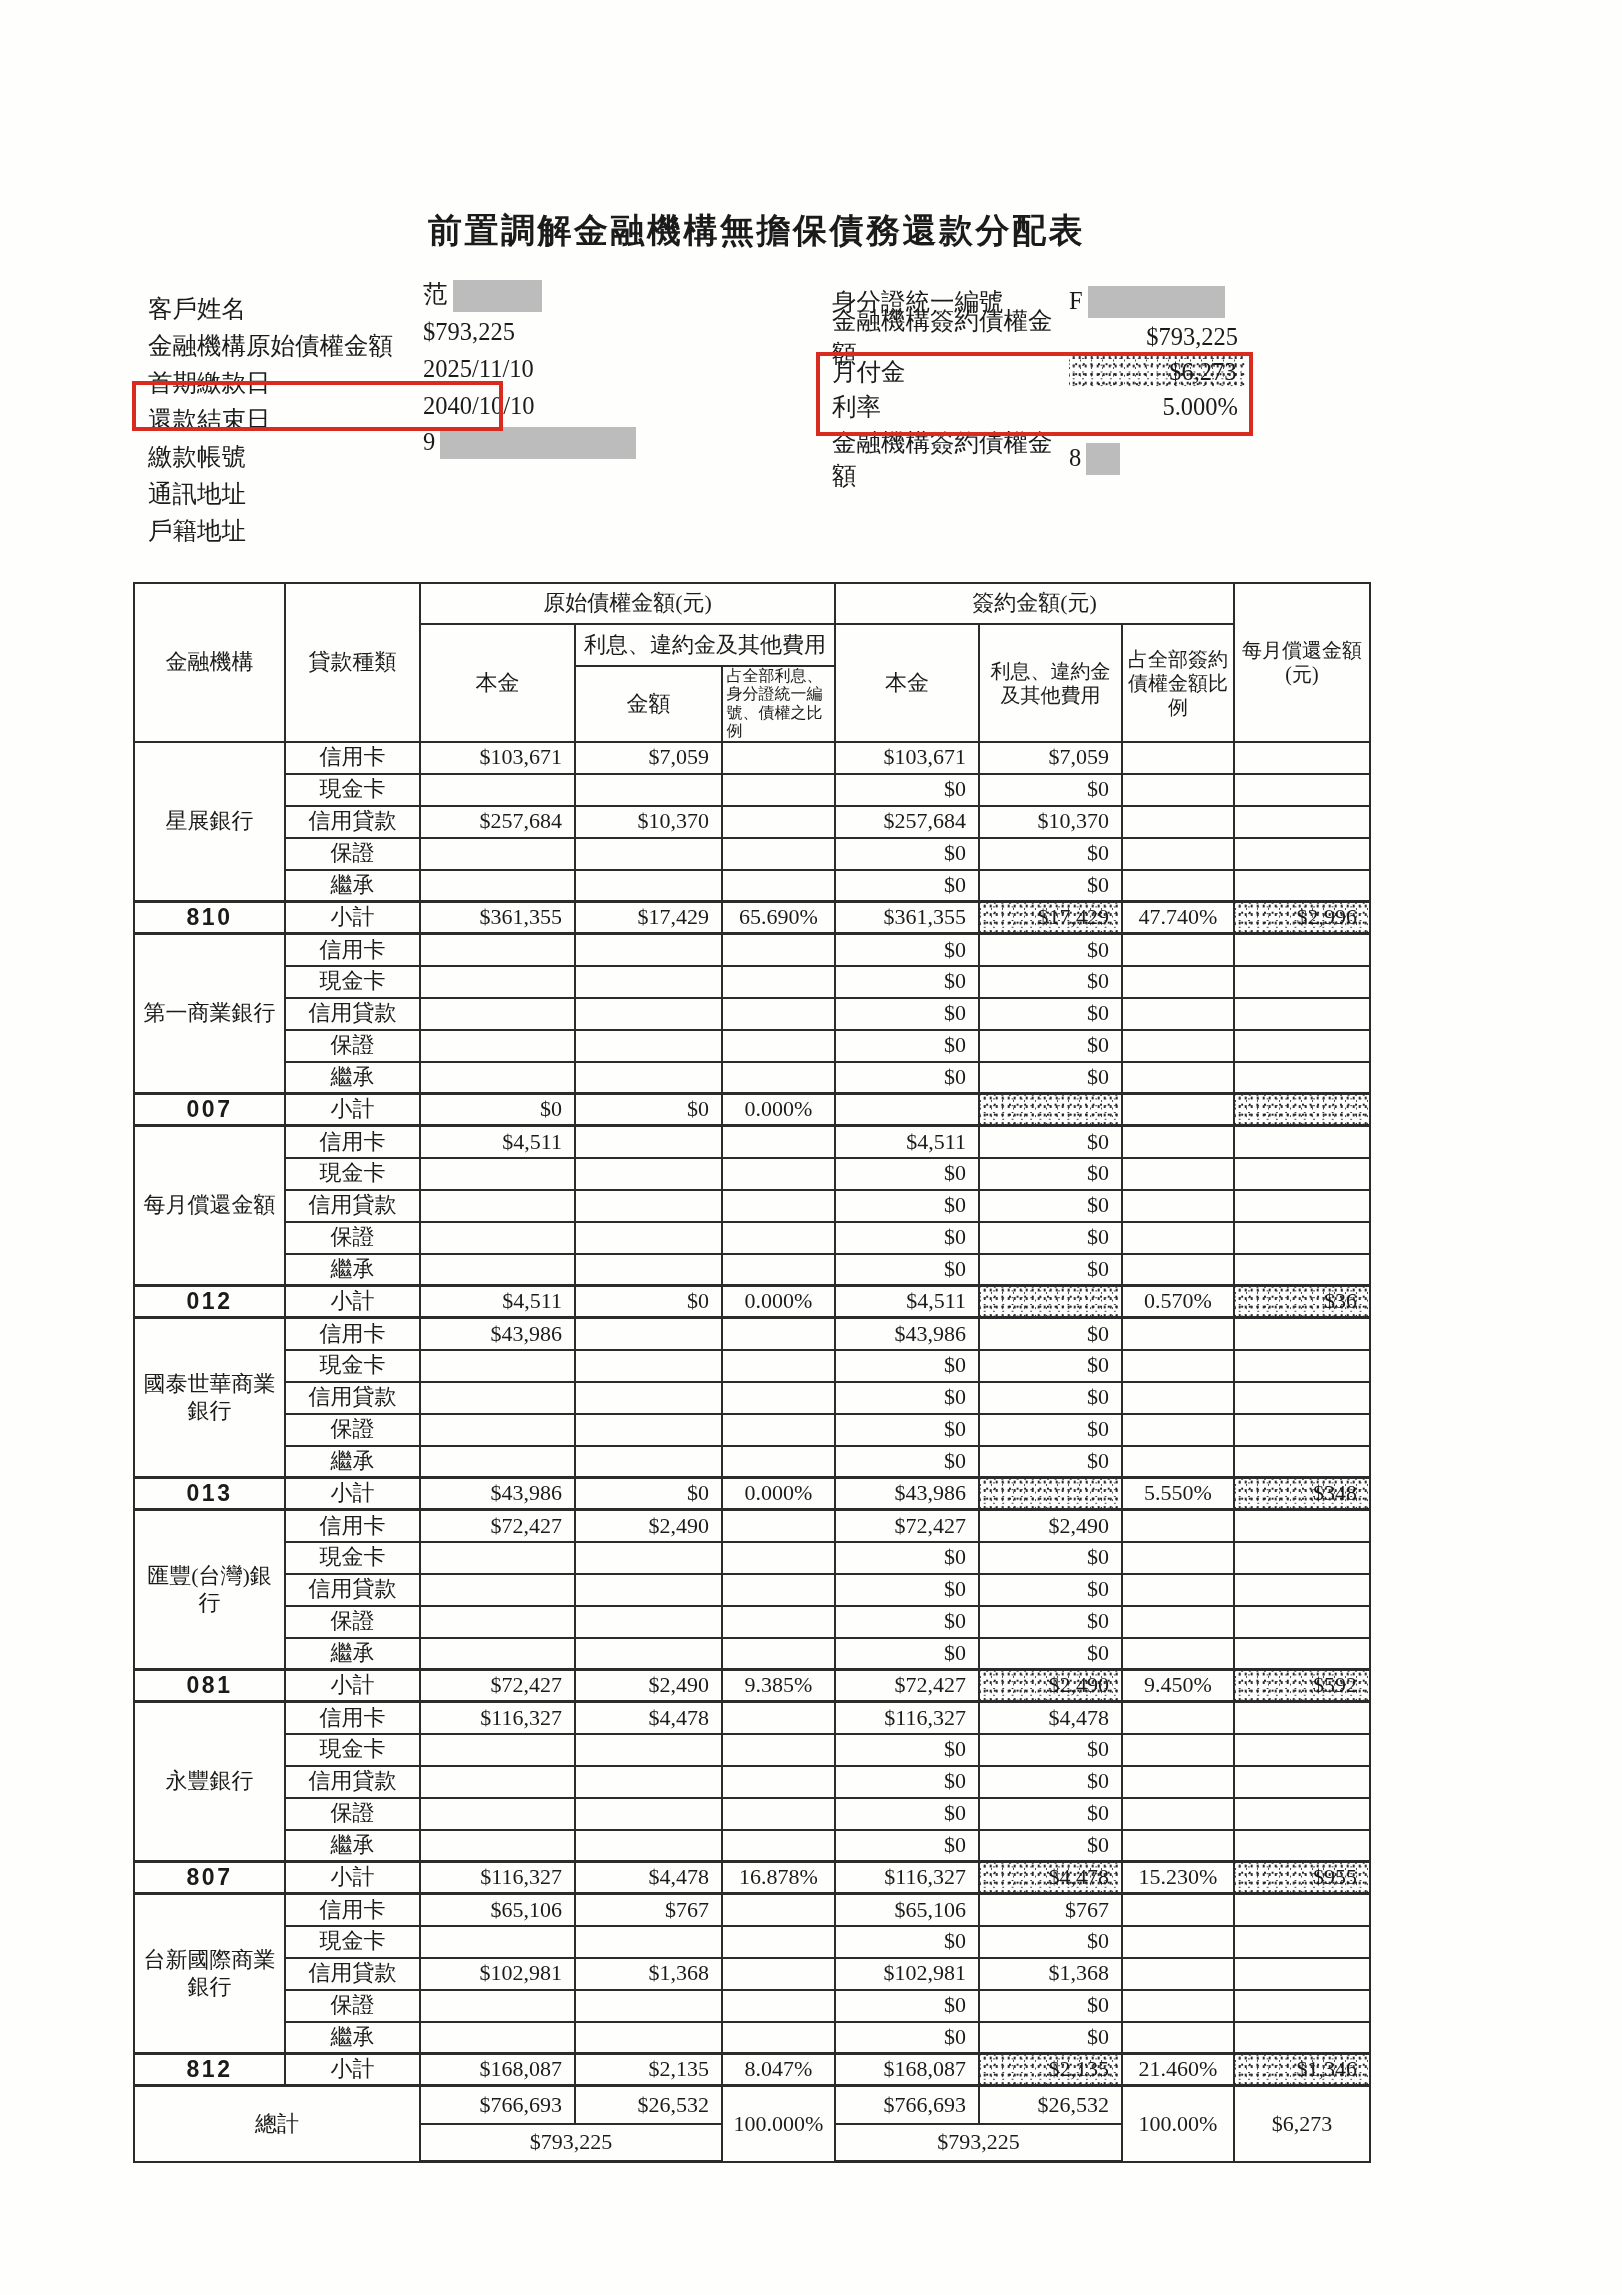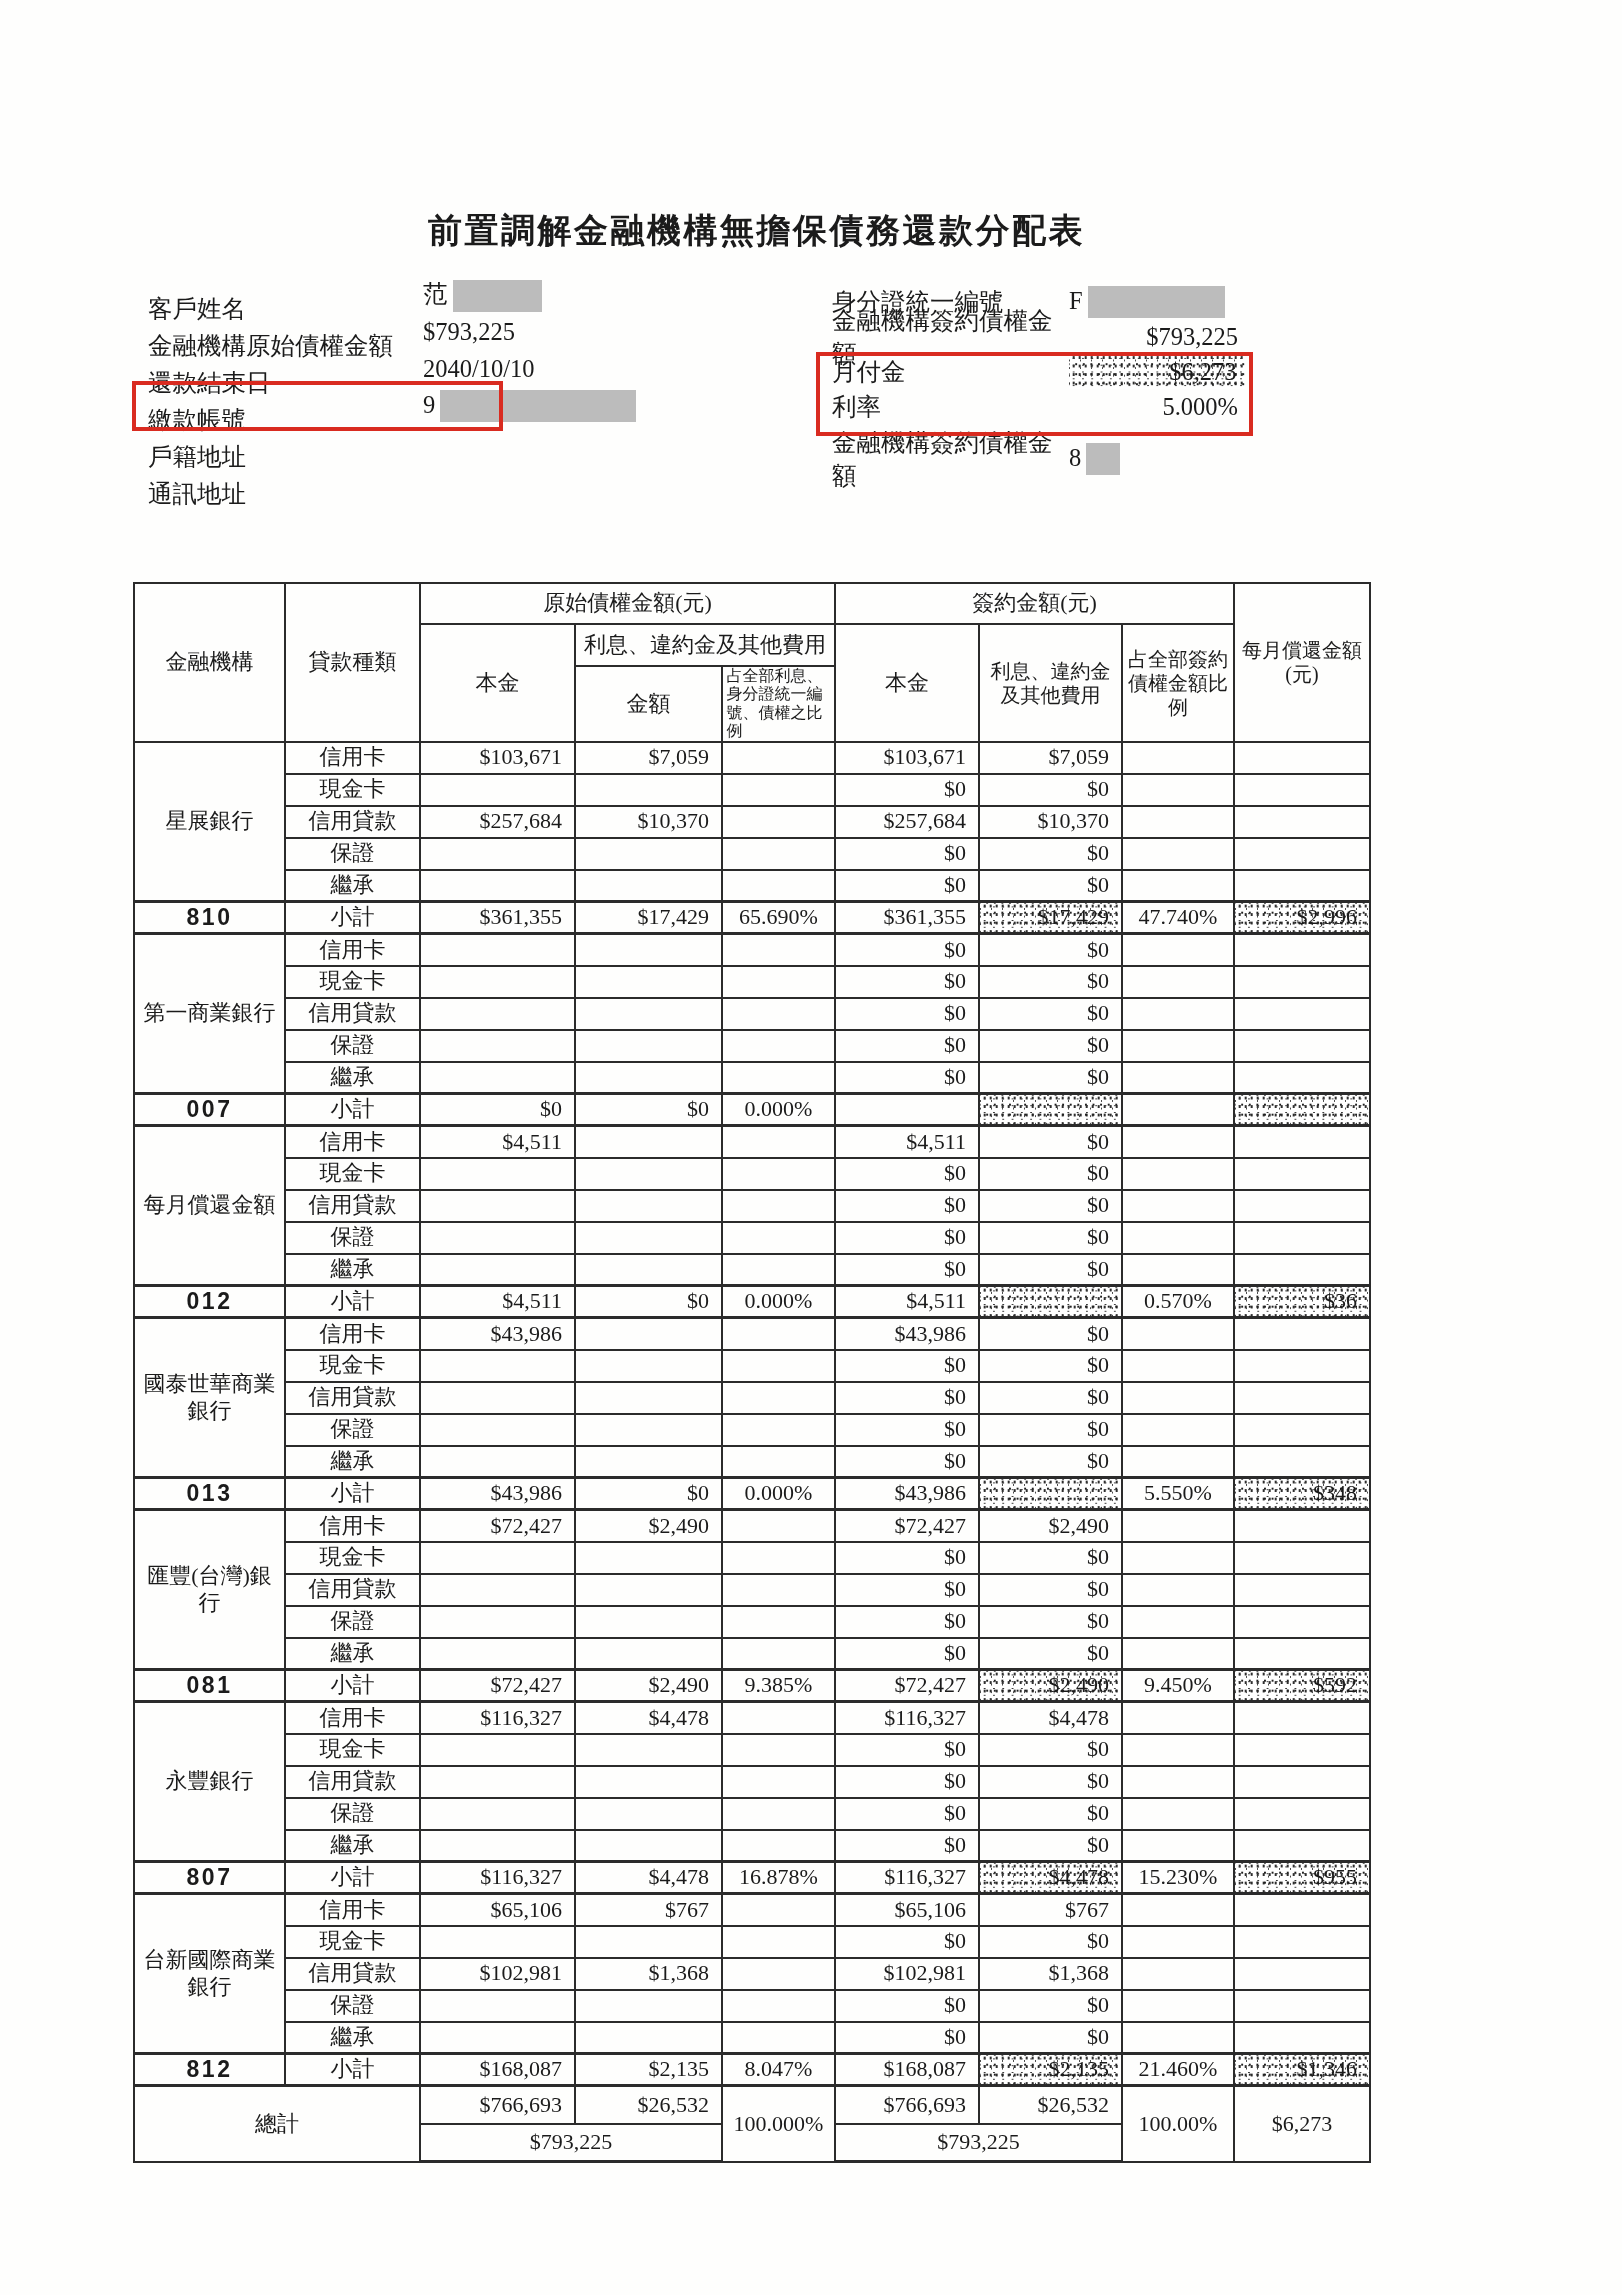--- a/index.html
+++ b/index.html
@@ -69,33 +69,37 @@
   <div class="info-left">
       <div class="info-row">
     <span class="lbl">客戶姓名</span>
     <span class="val">范<span class="redact" style="width:89px"></span></span>
       </div>
       <div class="info-row">
     <span class="lbl">金融機構原始債權金額</span>
     <span class="val">$793,225</span>
       </div>
       <div class="info-row">
+    <span class="lbl">首期繳款日</span>
+    <span class="val">2025/11/10</span>
+      </div>
+      <div class="info-row">
     <span class="lbl">還款結束日</span>
     <span class="val">2040/10/10</span>
       </div>
       <div class="info-row">
     <span class="lbl">繳款帳號</span>
     <span class="val">9<span class="redact" style="width:196px"></span></span>
       </div>
       <div class="info-row">
+    <span class="lbl">通訊地址</span>
+    <span class="val"></span>
+      </div>
+      <div class="info-row">
     <span class="lbl">戶籍地址</span>
-    <span class="val"></span>
-      </div>
-      <div class="info-row">
-    <span class="lbl">通訊地址</span>
     <span class="val"></span>
       </div>
     </div>
   <div class="info-right">
       <div class="info-row">
     <span class="lbl">身分證統一編號</span>
     <span class="val ltr">F<span class="redact" style="width:137px"></span></span>
       </div>
       <div class="info-row">
     <span class="lbl">金融機構簽約債權金額</span>

